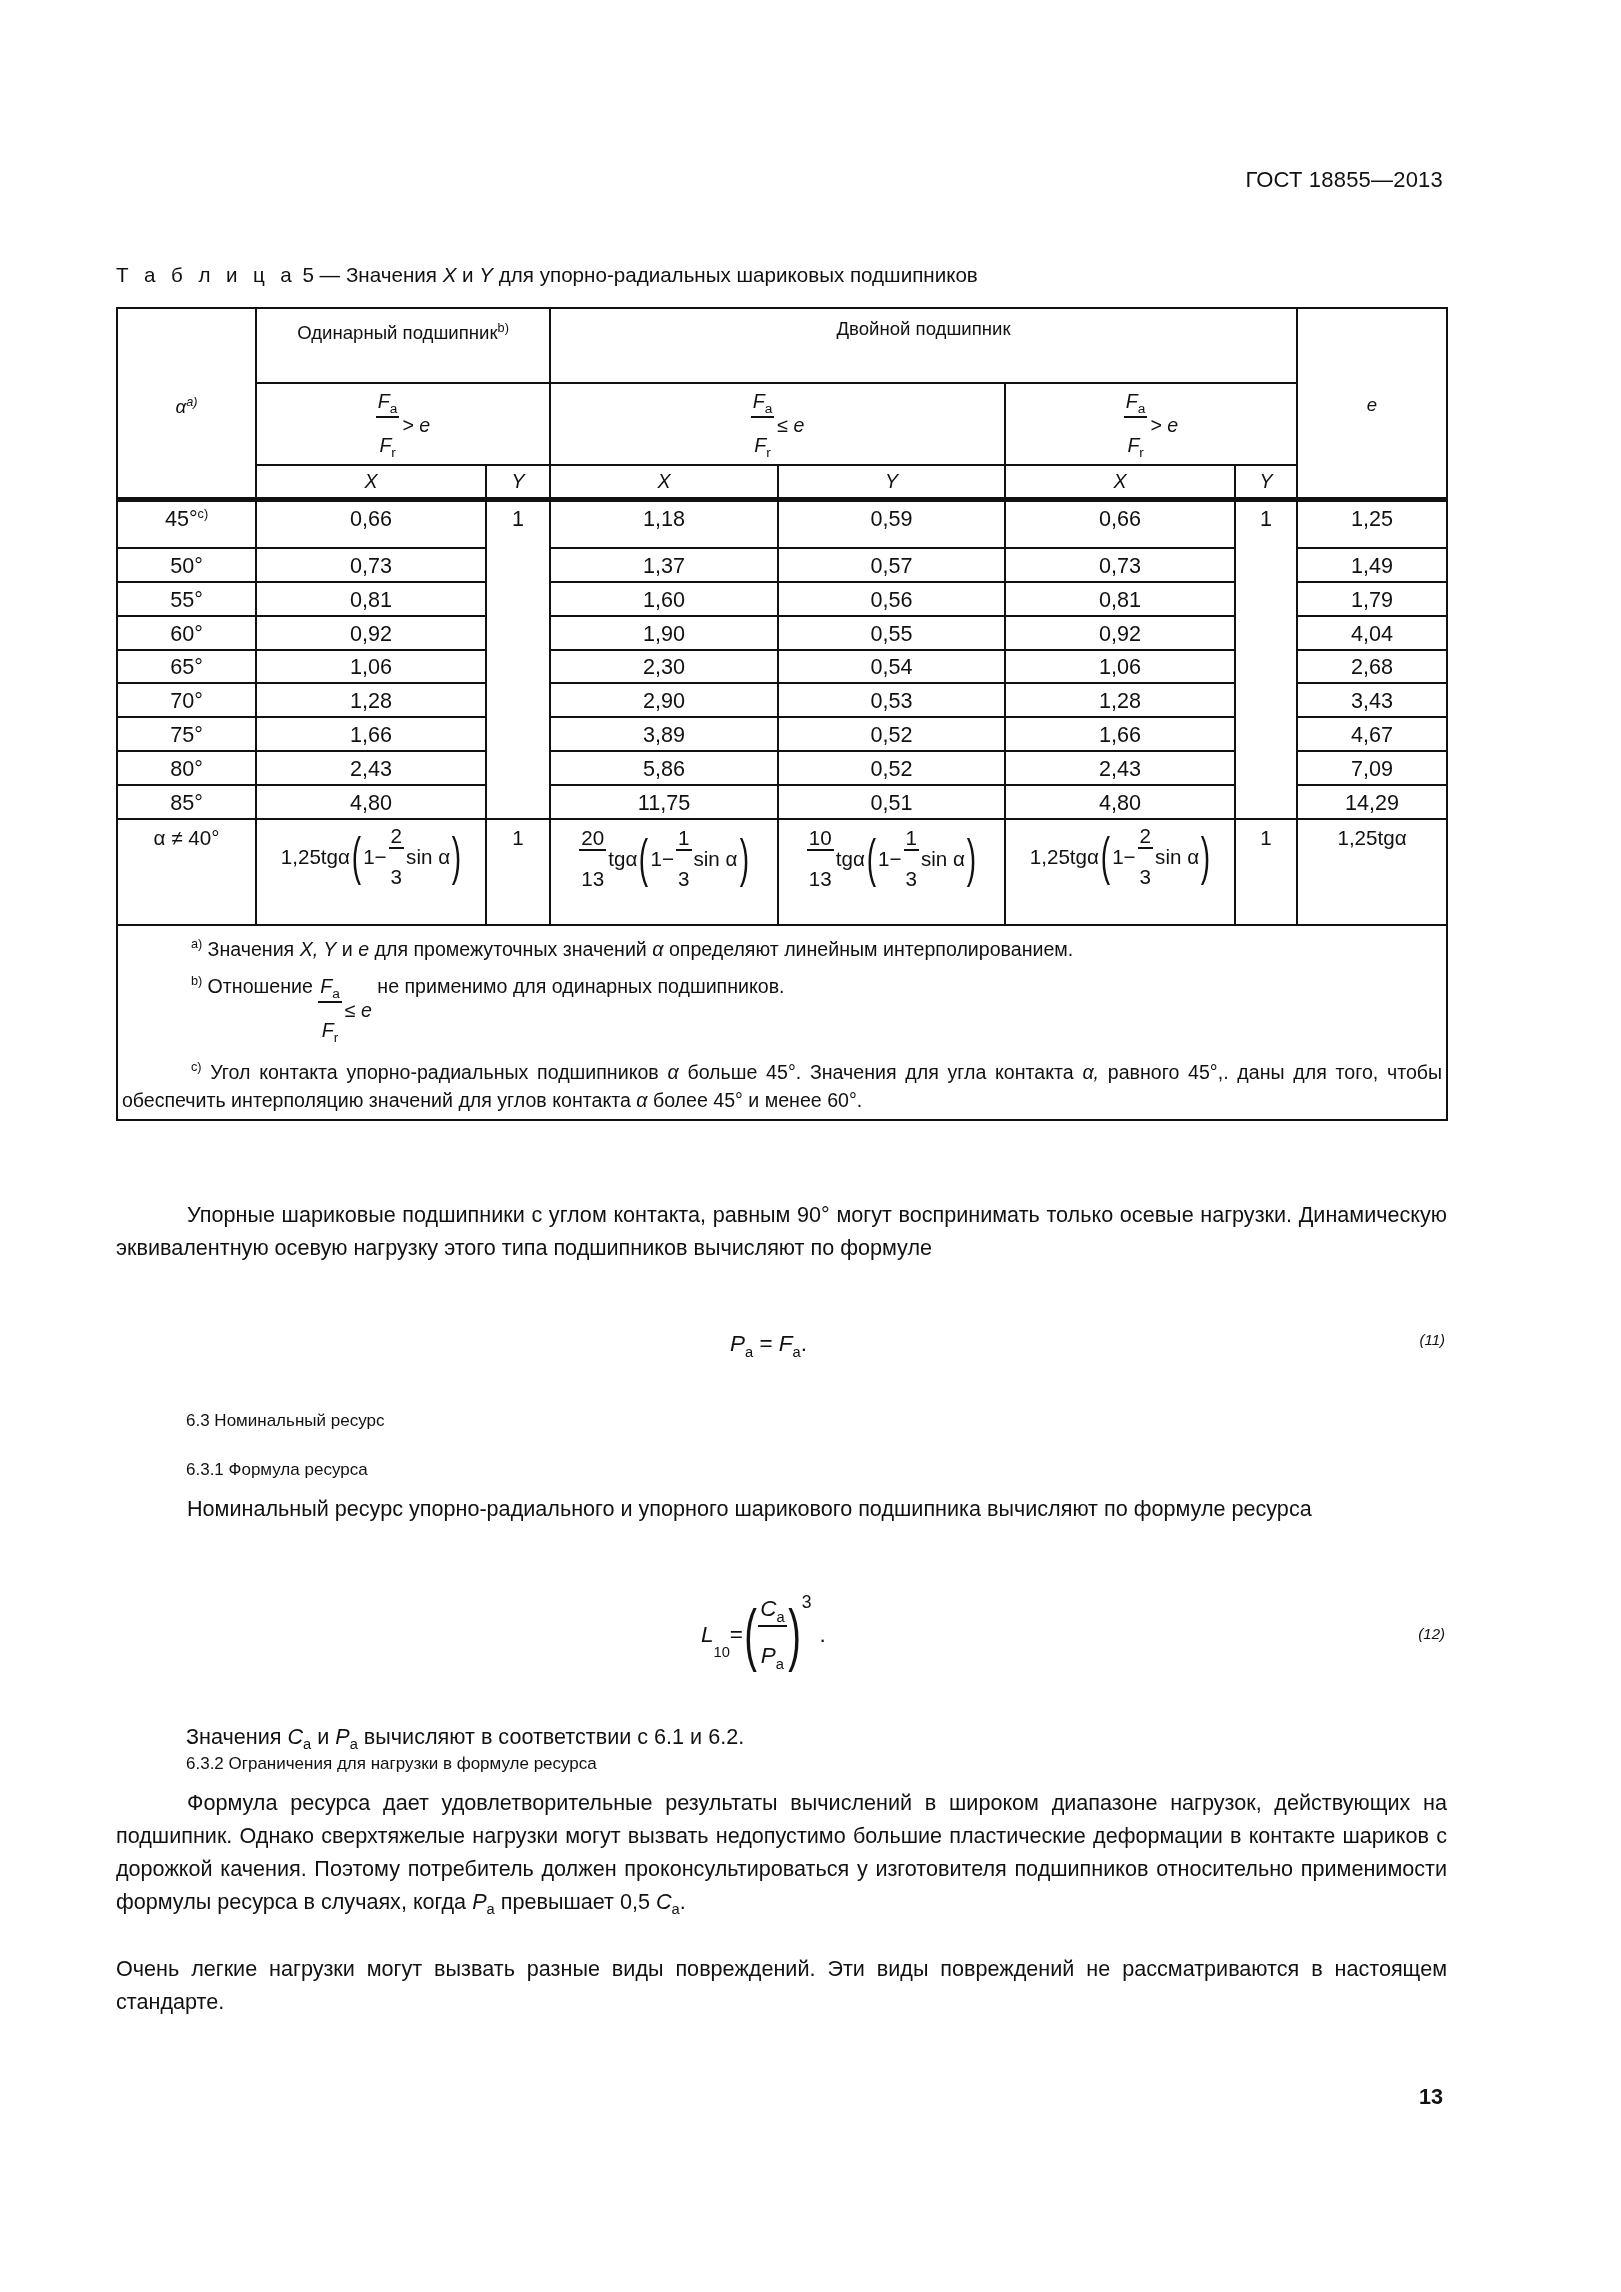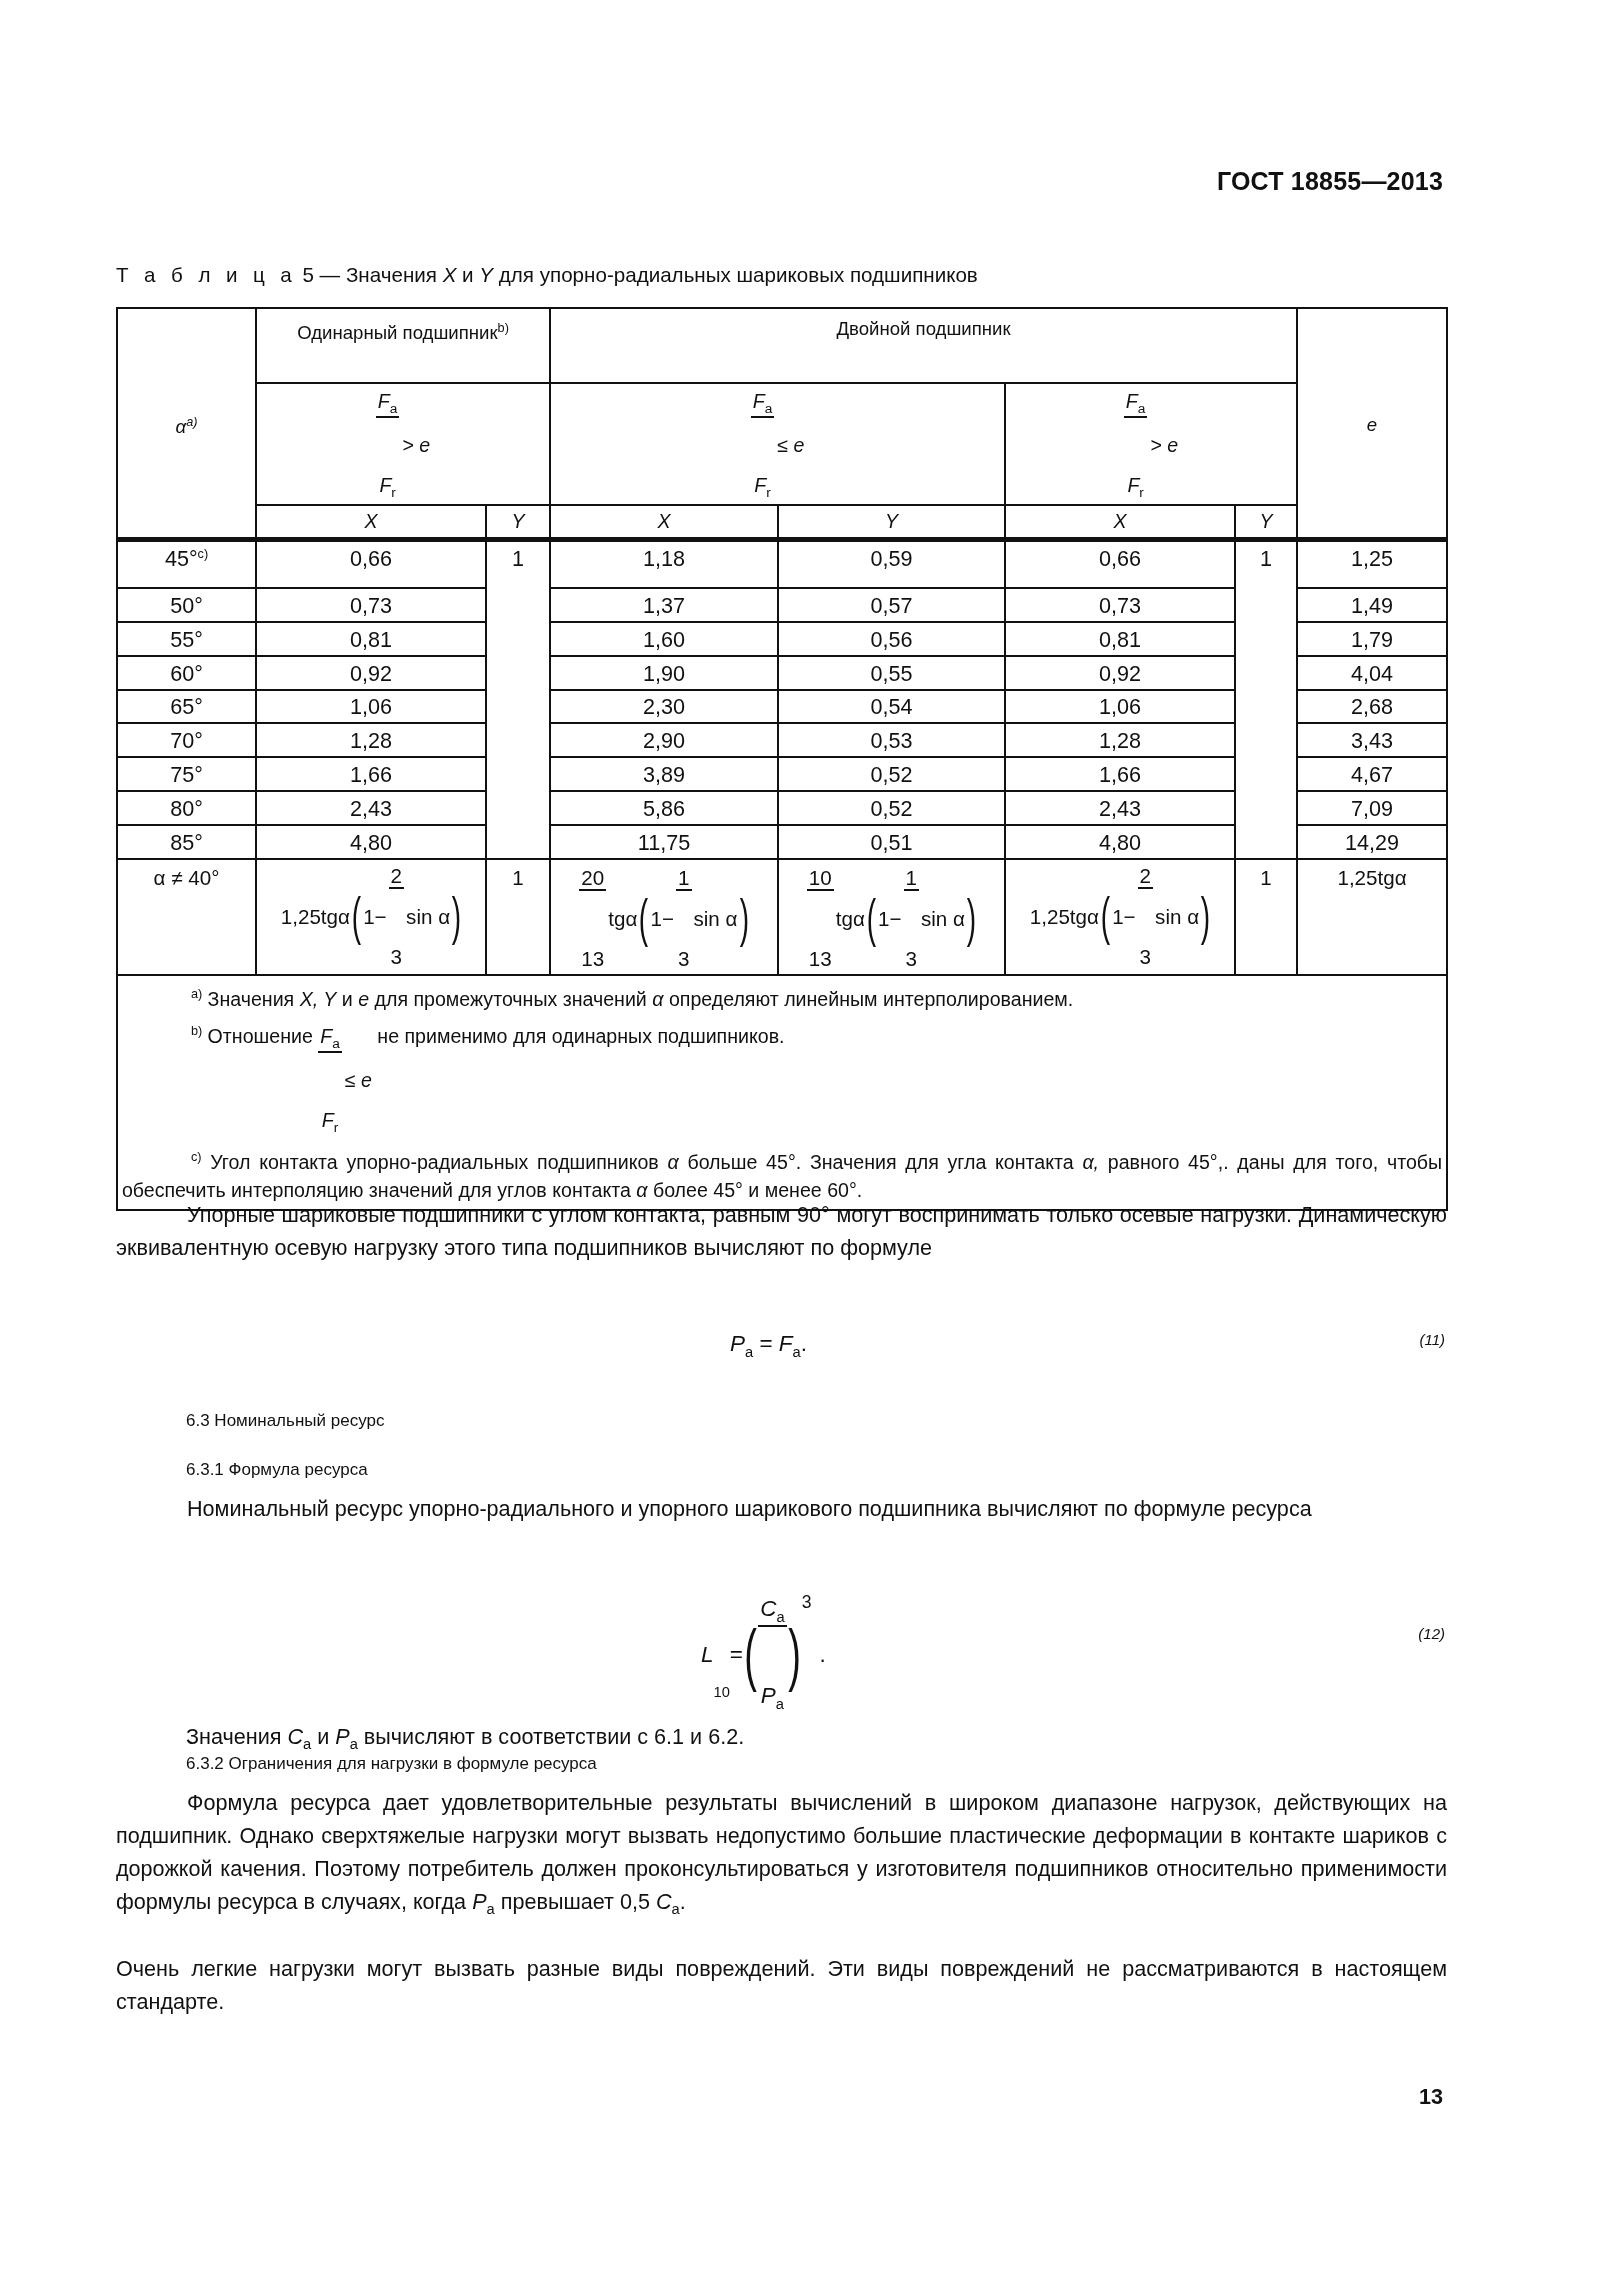--- a/index.html
+++ b/index.html
@@ -1,21 +1,21 @@
 <!DOCTYPE html>
 <html><head>
 <meta charset="utf-8">
 <style>
   html, body { margin: 0; padding: 0; background: #ffffff; }
   body {
     width: 1621px; height: 2293px; position: relative; overflow: hidden;
     font-family: "Liberation Sans", sans-serif; color: #111;
   }
   .abs { position: absolute; }
-  .doc-code { right: 178px; top: 167px; font-size: 25px; font-weight: bold; letter-spacing: 0.2px; }
+  .doc-code { right: 178px; top: 167px; font-size: 22px; font-weight: normal; letter-spacing: 0.2px; }
   .caption { left: 116px; top: 263px; font-size: 20.6px; }
   .caption .sp { letter-spacing: 4.9px; }
   .it { font-style: italic; }
 
   table.t5 {
     position: absolute; left: 116px; top: 307px; width: 1331px;
     border-collapse: collapse; font-size: 21.6px; table-layout: fixed;
   }
   table.t5 td {
     border: 2px solid #111; text-align: center; vertical-align: top; padding: 3.9px 3.9px;
@@ -24,21 +24,21 @@
   table.t5 tr.hdr2 td { height: 65px; vertical-align: middle; }
   table.t5 tr.hdr3 td { height: 27.4px; font-style: italic; font-size: 19.6px; padding: 3.9px 0 0 0; }
   table.t5 tr.hdr3 { border-bottom: 5.9px solid #111; }
   table.t5 tr.data td { height: 28px; padding: 3.9px 0 0 0; }
   table.t5 tr.data.first td { height: 41px; }
   table.t5 tr.formula td { height: 94px; font-size: 20.6px; vertical-align: top; padding-top: 5.9px; }
   table.t5 tr.notes td { text-align: left; font-size: 19.6px; line-height: 29px; padding: 3.9px 3.9px 3.9px 3.9px; }
 
   .alpha-hdr { font-style: italic; font-size: 19.6px; vertical-align: middle !important; }
   .alpha-hdr sup, .sup { font-size: 12.7px; vertical-align: super; font-style: italic; }
-  .frac { display: inline-flex; flex-direction: column; align-items: center; vertical-align: middle; line-height: 1; gap: 40px; }
+  .frac { display: inline-flex; flex-direction: column; align-items: center; vertical-align: middle; line-height: 1; }
   .frac .num { border-bottom: 2px solid #111; padding: 0 2px 1px; }
   .frac .den { padding-top: 18px; }
   .ratio { display: inline-flex; align-items: center; gap: 2.9px; font-size: 19.6px; }
   .ratio .var { font-style: italic; }
   .ratio .sub { font-size: 13.7px; font-style: normal; vertical-align: sub; }
   .fx { display: inline-flex; align-items: center; gap: 2px; font-size: 20.6px; white-space: nowrap; }
   .paren { font-size: 51px; font-weight: 200; line-height: 1; transform: scaleX(0.55); display: inline-block; margin: 0 -3.9px; }
   .fx .frac { font-size: 20.6px; }
 
   .para { position: absolute; left: 116px; width: 1331px; font-size: 21.6px; line-height: 33px; text-align: justify; }

